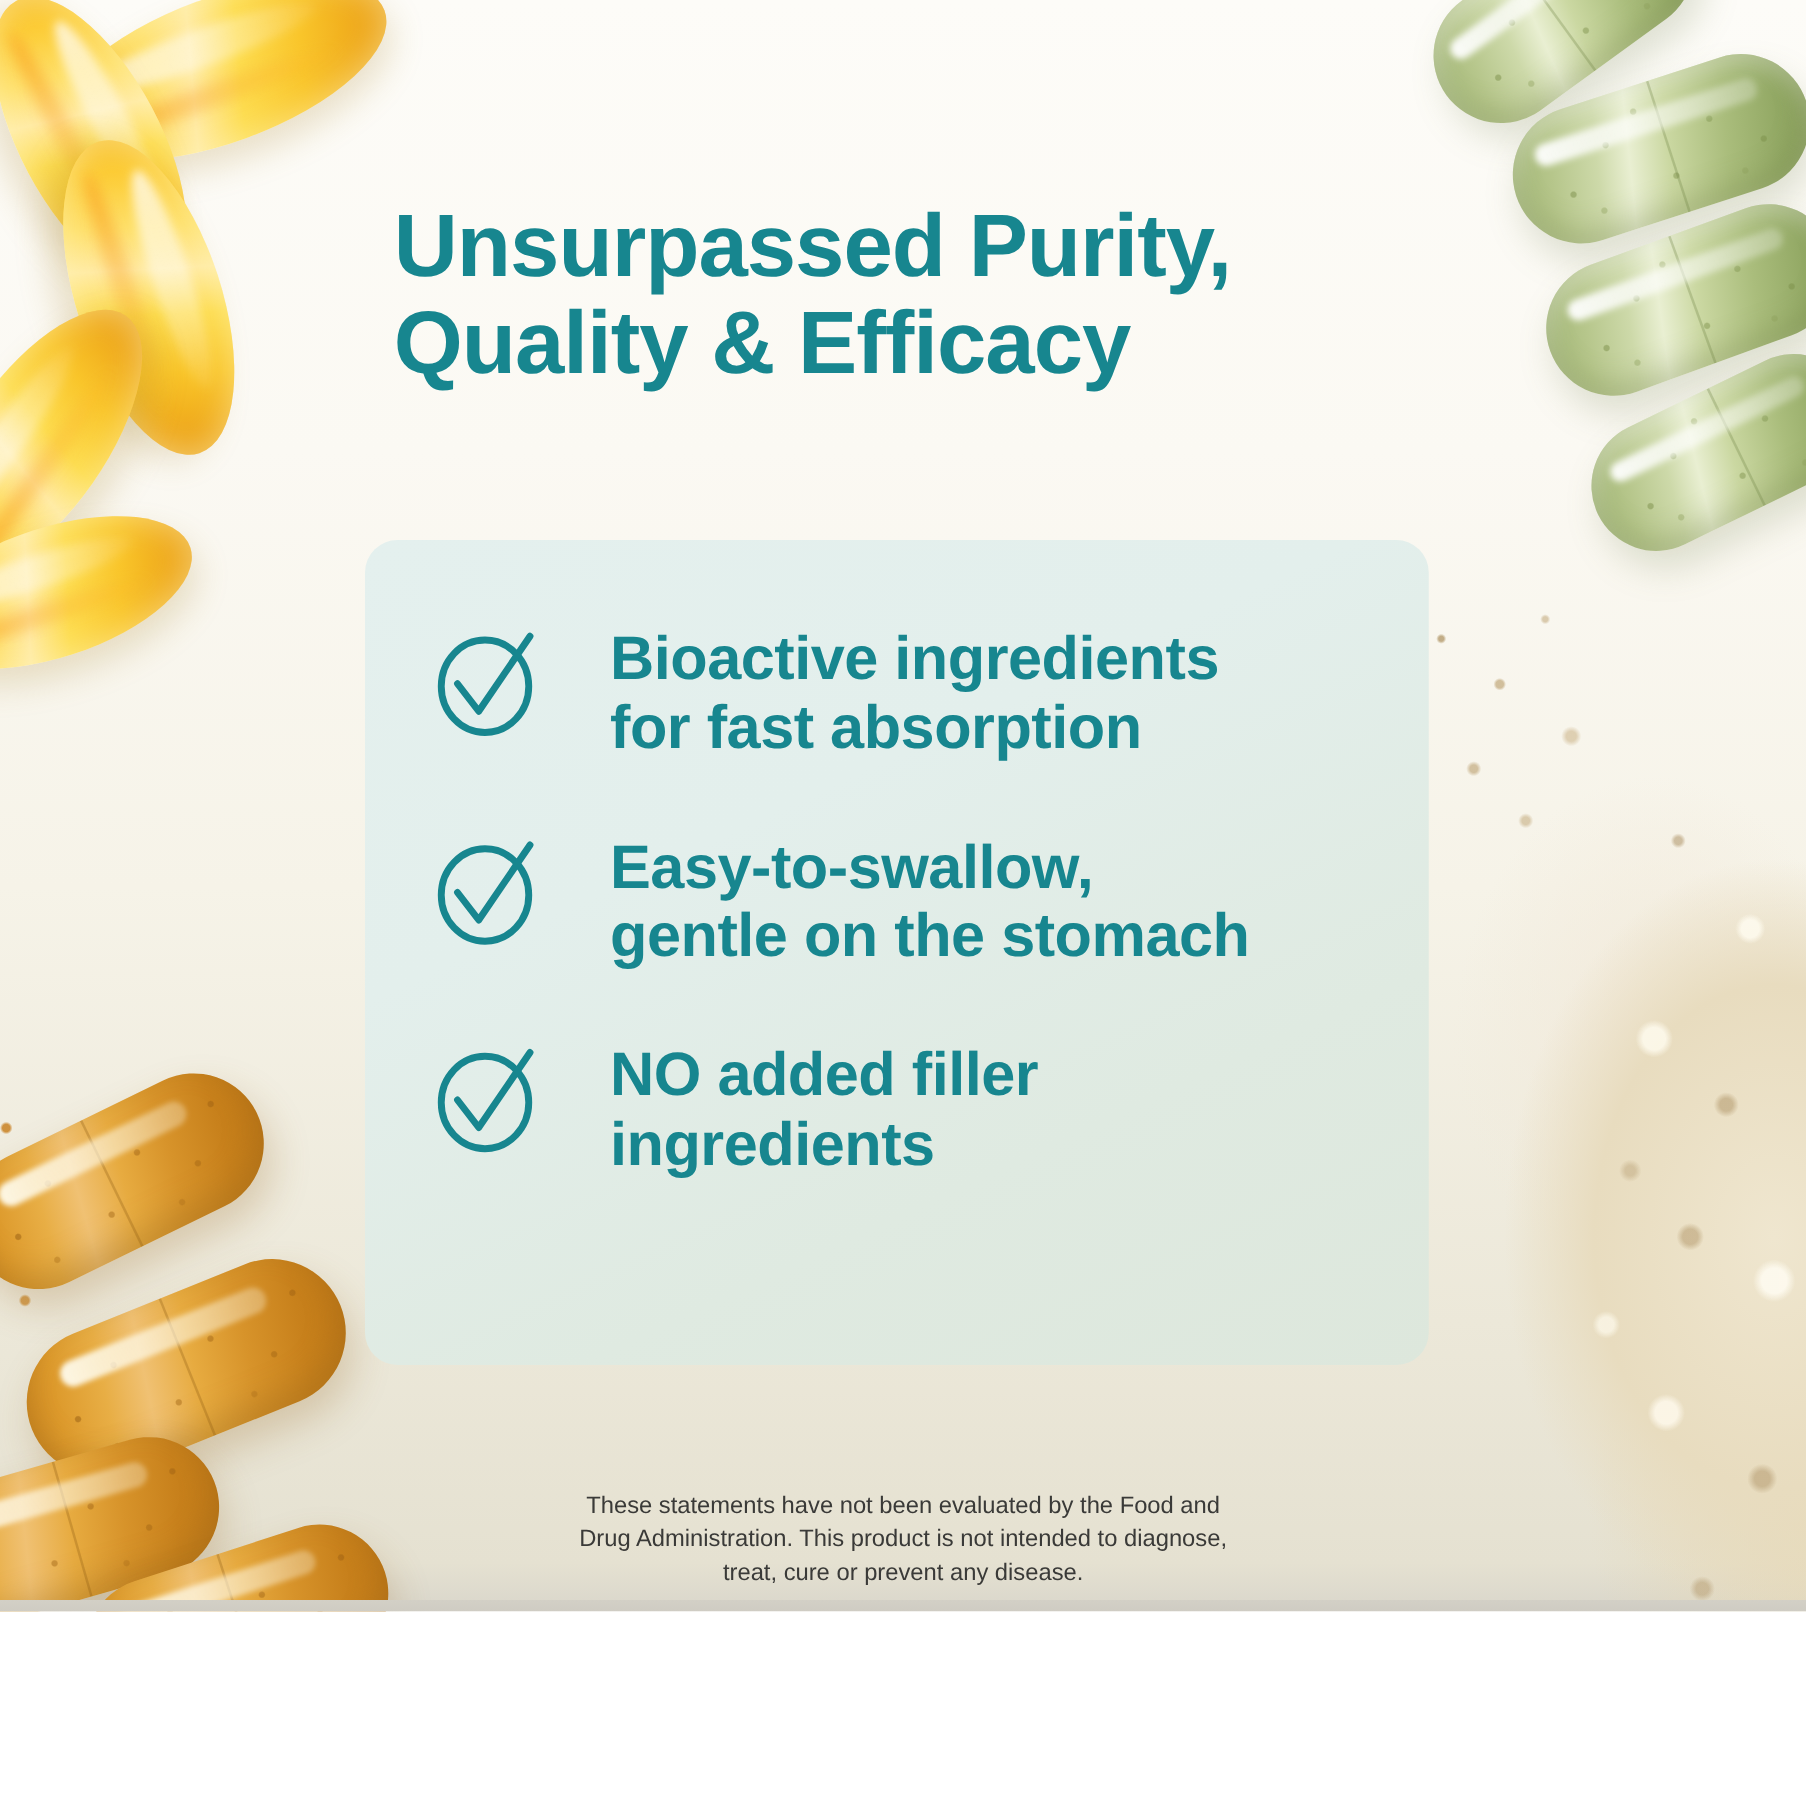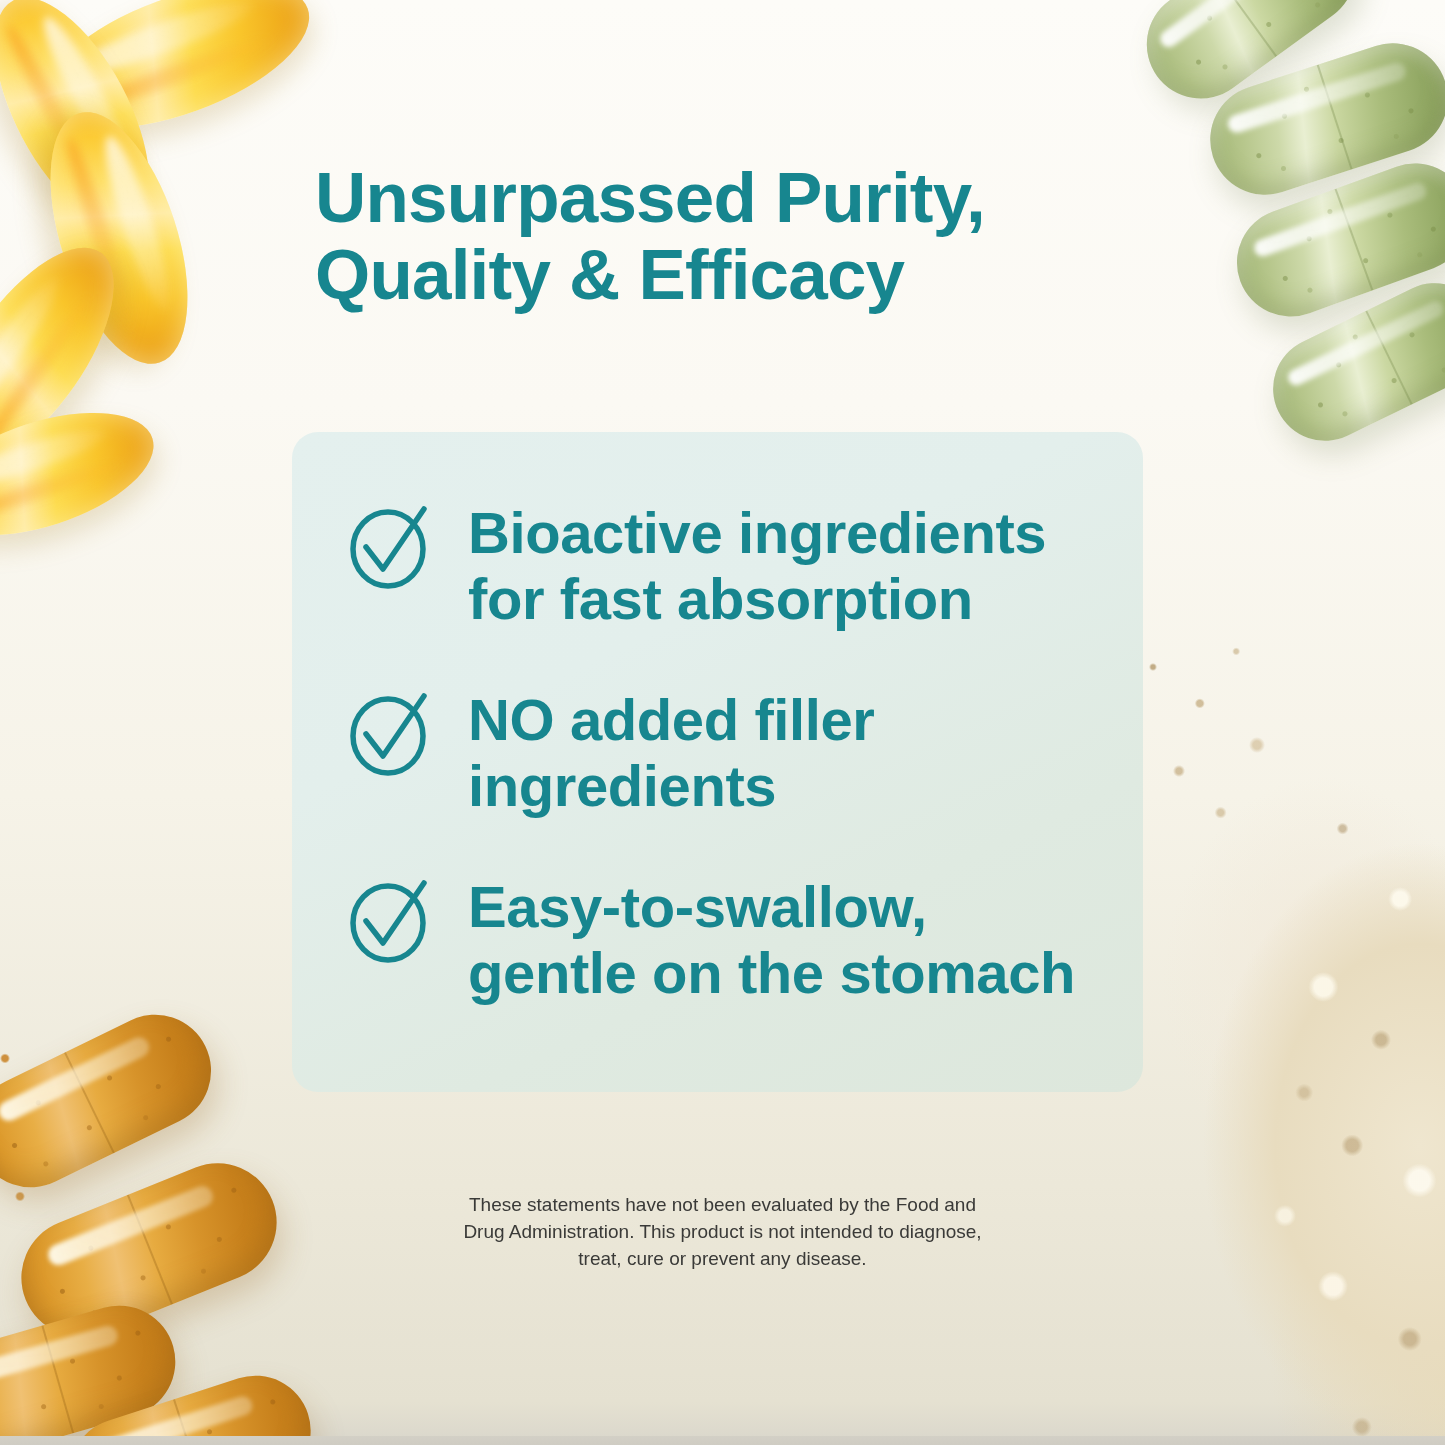--- a/index.html
+++ b/index.html
@@ -5,21 +5,21 @@
   * { margin:0; padding:0; box-sizing:border-box; }
 
   html,body{
     width:1445px; height:1445px;
     overflow:hidden;
     font-family:"Liberation Sans", sans-serif;
   }
 
   .stage{
     position:relative;
-    width:1445px; height:1445px;
+    width:1445px; height:1289px;
     overflow:hidden;
     background:
       linear-gradient(to bottom,
         #fdfcf8 0%,
         #fbf9f3 28%,
         #f6f3e8 55%,
         #ece8d9 82%,
         #e5e1d1 97%,
         #d9d6cb 100%);
   }
@@ -289,26 +289,27 @@
     align-items:flex-start;
     gap:28px;
   }
   .check-icon{
     flex:0 0 auto;
     width:100px; height:100px;
     margin-top:2px;
   }
   .feature-text{
     color:#17868f;
-    font-size:58px;
+    font-size:49px;
     line-height:1.13;
     font-weight:800;
     letter-spacing:-.4px;
     padding-top:10px;
     white-space:pre-line;
+    margin-left:20px;
   }
 
   
   .disclaimer{
     position:absolute;
     left:320px; top:1192px;
     width:805px;
     text-align:center;
     color:#3a3a38;
     font-size:19px;
@@ -409,33 +410,33 @@
 for fast absorption</span>
       </div>
 
       <div class="feature">
         <span class="check-icon">
           <svg viewBox="0 0 100 100" width="100" height="100">
             <ellipse cx="48" cy="57" rx="35" ry="37" fill="none" stroke="#17868f" stroke-width="5.5"></ellipse>
             <path d="M26 55 L43 77 L84 17" fill="none" stroke="#17868f" stroke-width="5.5" stroke-linecap="round" stroke-linejoin="round"></path>
           </svg>
         </span>
-        <span class="feature-text">NO added filler
-ingredients</span>
+        <span class="feature-text">Easy-to-swallow,
+gentle on the stomach</span>
       </div>
 
       <div class="feature">
         <span class="check-icon">
           <svg viewBox="0 0 100 100" width="100" height="100">
             <ellipse cx="48" cy="57" rx="35" ry="37" fill="none" stroke="#17868f" stroke-width="5.5"></ellipse>
             <path d="M26 55 L43 77 L84 17" fill="none" stroke="#17868f" stroke-width="5.5" stroke-linecap="round" stroke-linejoin="round"></path>
           </svg>
         </span>
-        <span class="feature-text">Easy-to-swallow,
-gentle on the stomach</span>
+        <span class="feature-text">NO added filler
+ingredients</span>
       </div>
 
     </div>
   </div>
 
   <div class="disclaimer">These statements have not been evaluated by the Food and
 Drug Administration. This product is not intended to diagnose,
 treat, cure or prevent any disease.</div>
 
 

